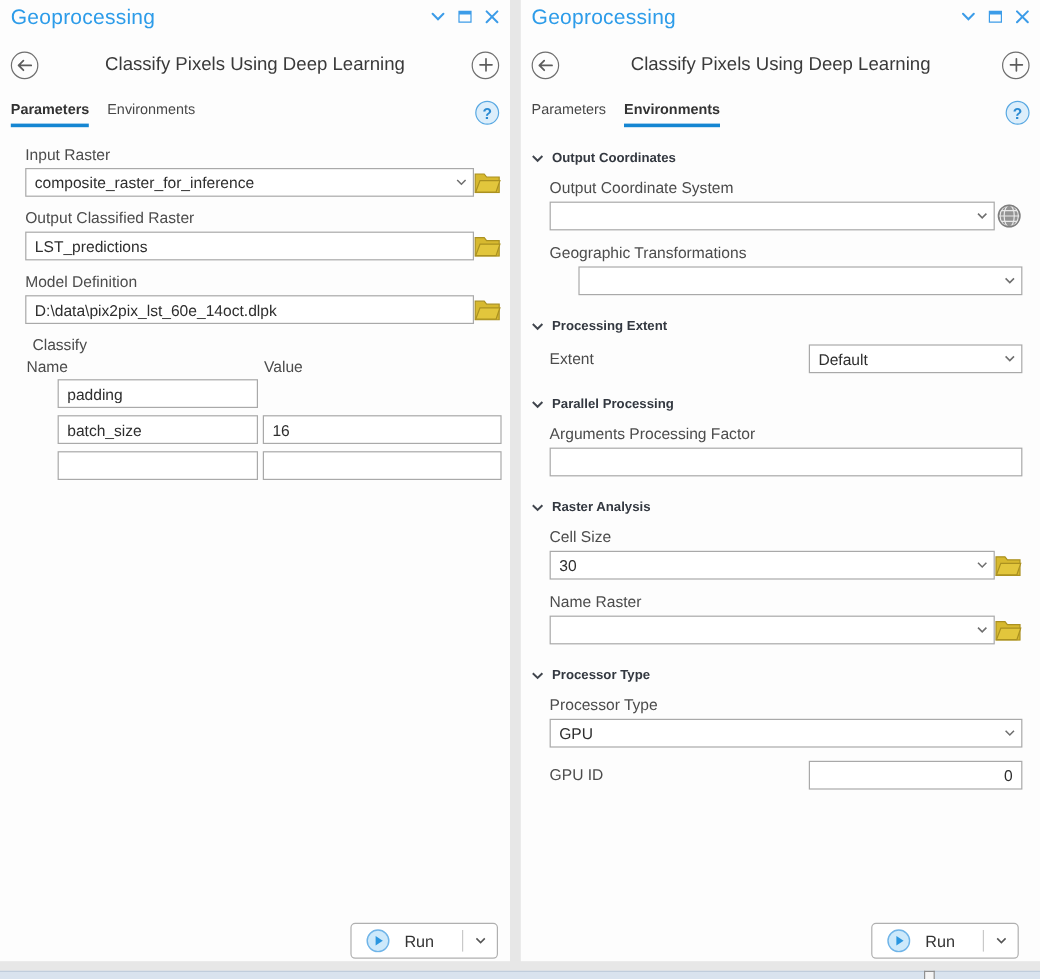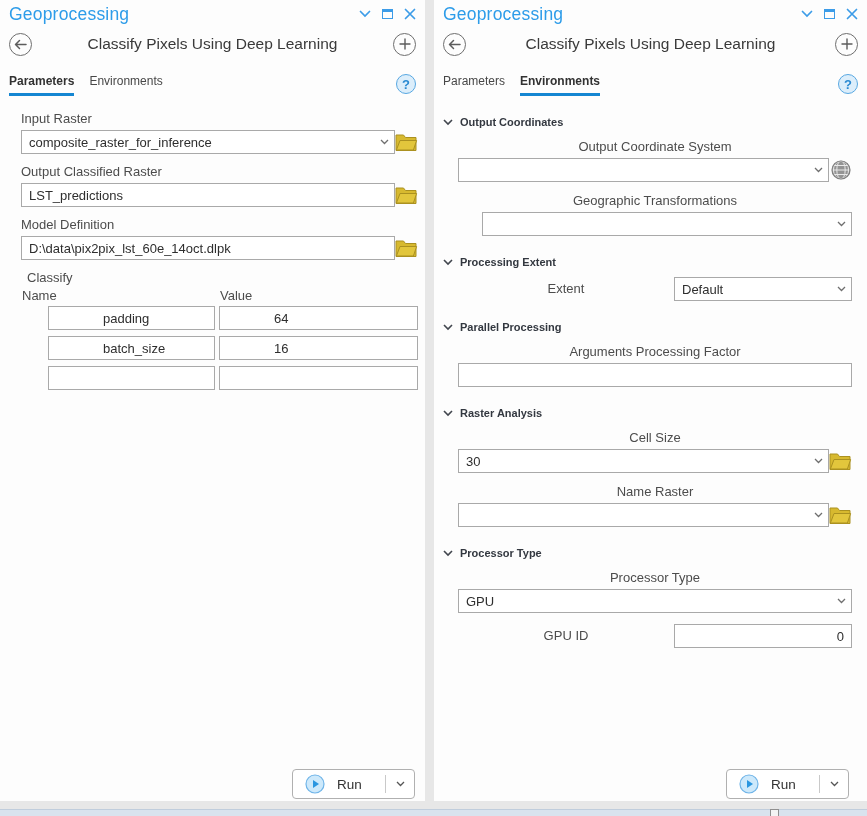--- a/index.html
+++ b/index.html
@@ -17,21 +17,21 @@
   #panel-right { left:434px; width:433px; }
 
   
   .titlebar { display:flex; justify-content:space-between; align-items:flex-start; padding:4px 9px 0 9px; height:29px; }
   .win-title { color:#2d9ce9; font-size:17.5px; font-weight:400; letter-spacing:0.2px; }
   .win-icons { display:flex; align-items:center; gap:11px; padding-top:4px; }
   .win-icons svg { display:block; }
   .box-icon { width:11px; height:10px; border:1.5px solid #3c9ce8; border-top:3.5px solid #3c9ce8; display:inline-block; }
 
   
-  .tool-header { display:flex; align-items:center; padding:0 9px; margin-top:2px; height:26px; }
+  .tool-header { display:flex; align-items:center; padding:0 9px; margin-top:12px; height:26px; }
   .icon-circle {
     width:23px; height:23px; border:1.4px solid #6e6e6e; border-radius:50%;
     display:flex; align-items:center; justify-content:center; flex:0 0 auto; background:#fdfdfd;
   }
   .tool-title { flex:1; text-align:center; font-size:15.5px; color:#3a3a3a; white-space:nowrap; overflow:hidden; }
 
   
   .tabs { display:flex; gap:15px; align-items:flex-start; margin-top:17px; padding:0 9px; }
   .tab { font-size:12px; color:#474747; padding-bottom:5px; border-bottom:3px solid transparent; cursor:default; }
   .tab.active { font-weight:700; color:#323232; border-bottom-color:#1586d2; }
@@ -55,29 +55,29 @@
   }
   .combo-chevron { width:20px; flex:0 0 auto; display:flex; justify-content:center; align-items:center; }
   .side-icon { width:23px; flex:0 0 auto; display:flex; justify-content:center; cursor:pointer; }
   .align-right input { text-align:right; }
 
   
   .arg-label { font-size:13px; color:#4c4c4c; margin:2px 0 3px 6px; }
   .arg-headers { display:flex; font-size:13px; color:#4c4c4c; margin-bottom:3px; }
   .arg-headers .h-name { width:199px; padding-left:1px; }
   .arg-row { display:flex; gap:4px; padding-left:27px; margin-bottom:6px; }
-  .arg-row .box { flex:0 0 auto;padding-left:47px; }
+  .arg-row .box { flex:0 0 auto; }
   .arg-name  { width:167px; }
   .arg-value { width:199px; }
 
   
   .section-header { display:flex; align-items:center; gap:7px; margin:20px 15px 0 9px; }
   .section-header .sec-title { font-size:11px; font-weight:700; color:#333840; }
   .sec-content { margin-left:24px; margin-right:15px; }
-  .sec-content .field-label { margin-top:11px;text-align:center; }
+  .sec-content .field-label { margin-top:11px; }
   .plain-input { margin-top:2px; }
   .indent-24 { margin-left:24px; }
   .label-value-row { display:flex; align-items:center; margin-top:9px; }
   .label-value-row .field-label { flex:1; margin:0; }
   .label-value-row .box { flex:0 0 178px; }
 
   
   .run-button {
     position:absolute; left:292px; bottom:2px; width:123px; height:30px;
     background:#fff; border:1px solid #b0b0b0; border-radius:4px;
@@ -184,23 +184,20 @@
 
     <div class="arg-label">Classify</div>
     <div class="arg-headers">
       <span class="h-name">Name</span>
       <span class="h-value">Value</span>
     </div>
 
     <div class="arg-row">
       <div class="box arg-name">
           <input value="padding" style="">
-        </div>
-      <div class="box arg-value">
-          <input value="64" style="">
         </div>
     </div>
     <div class="arg-row">
       <div class="box arg-name">
           <input value="batch_size" style="">
         </div>
       <div class="box arg-value">
           <input value="16" style="">
         </div>
     </div>

